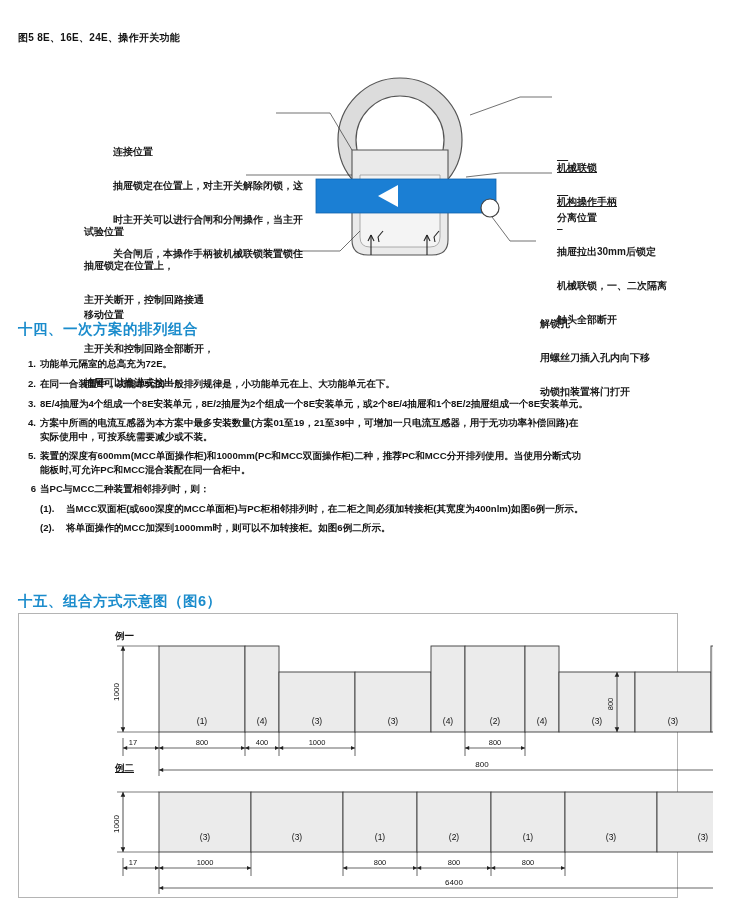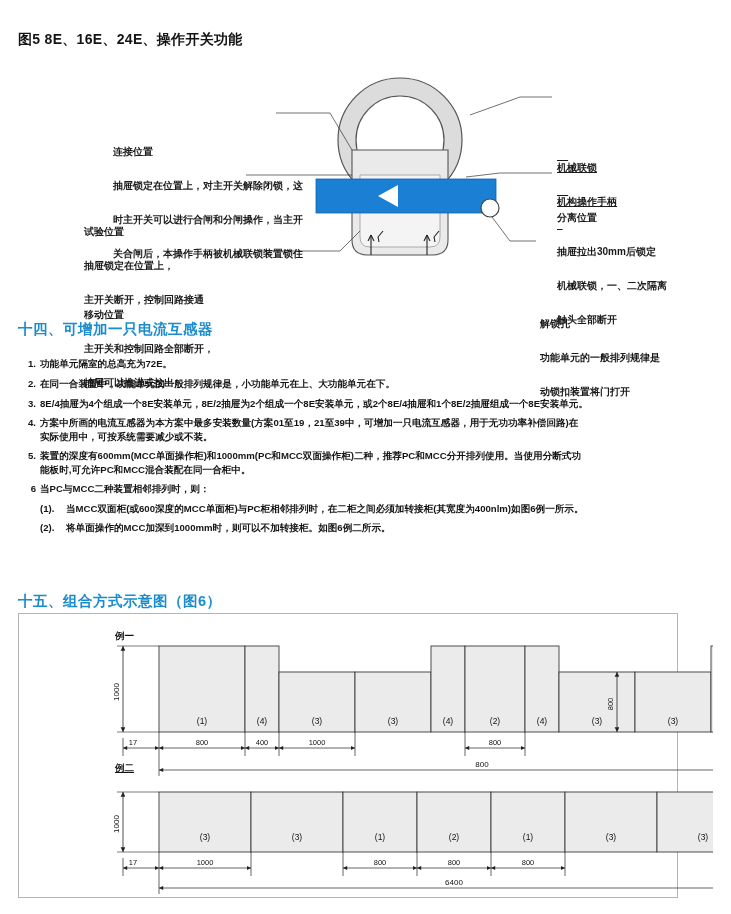--- a/index.html
+++ b/index.html
@@ -12,21 +12,21 @@
     color: #1a1a1a;
     position: relative;
     overflow: hidden;
   }
 
   
   .fig5-caption {
     position: absolute;
     left: 18px;
     top: 31px;
-    font-size: 14px;
+    font-size: 10px;
     font-weight: bold;
     letter-spacing: 0.3px;
     color: #141414;
     white-space: nowrap;
   }
 
   
   .fig5 {
     position: absolute;
     left: 0;
@@ -185,26 +185,26 @@
 
   <div class="anno anno-separate">
     <span class="ttl">分离位置</span>
     <span class="bdy">抽屉拉出30mm后锁定</span>
     <span class="bdy">机械联锁，一、二次隔离</span>
     <span class="bdy">触头全部断开</span>
   </div>
 
   <div class="anno anno-unlock">
     <span class="ttl">解锁孔</span>
-    <span class="bdy">功能单元的一般排列规律是</span>
+    <span class="bdy">用螺丝刀插入孔内向下移</span>
     <span class="bdy">动锁扣装置将门打开</span>
   </div>
 </div>
 
-<div class="heading heading-14">十四、可增加一只电流互感器</div>
+<div class="heading heading-14">十四、一次方案的排列组合</div>
 
 <div class="list">
   <div class="li">
     <span class="num">1.</span>
     <span class="txt">
       <span class="ln">功能单元隔室的总高充为72E。</span>
     </span>
   </div>
   <div class="li">
     <span class="num">2.</span>

